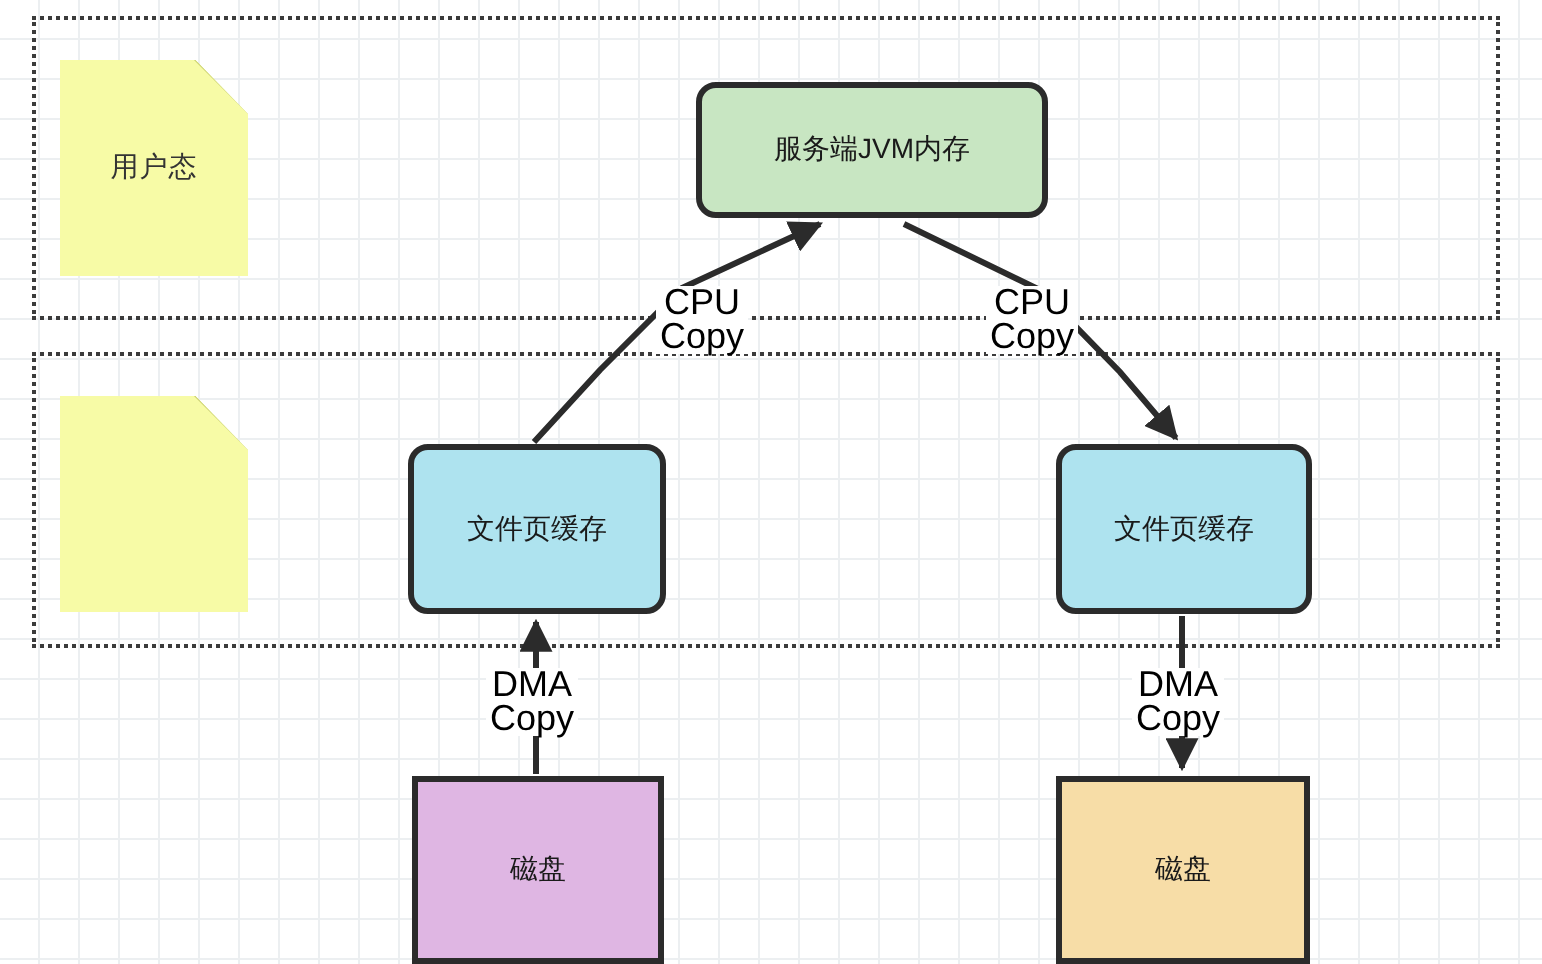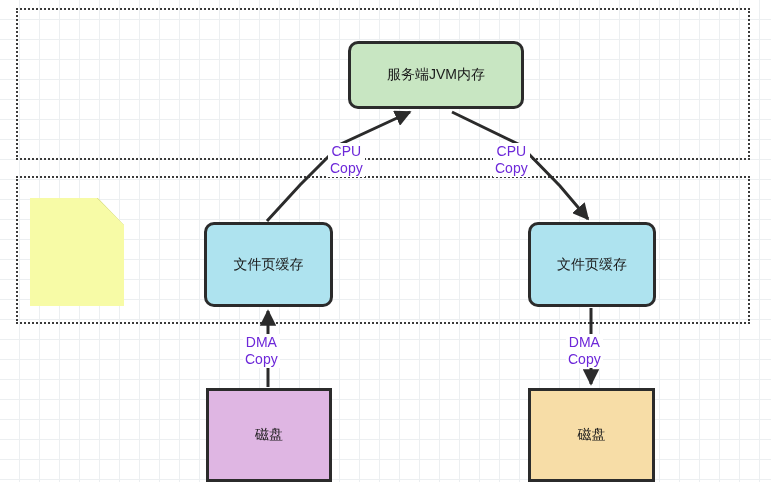--- a/index.html
+++ b/index.html
@@ -91,41 +91,45 @@
     position: absolute;
     left: 0; top: 0;
     width: 771px;
     height: 482px;
     pointer-events: none;
   }
 
   
   .edge-label {
     position: absolute;
-    font-size: 14px;
-    color: #6d28d9;
+    font-size: 18px;
+    color: #000000;
     line-height: 17px;
     text-align: center;
     white-space: pre-line;
     background: #ffffff;
     padding: 0 2px;
   }
   #label-cpu-l { left: 328px; top: 143px; }
   #label-cpu-r { left: 493px; top: 143px; }
   #label-dma-l { left: 243px; top: 334px; }
   #label-dma-r { left: 566px; top: 334px; }
 </style>
 </head>
 <body>
 
 <div id="canvas">
 
   <div class="region" id="region-user"></div>
   <div class="region" id="region-kernel"></div>
 
+  <div class="note" id="note-user">
+    <div class="fold"></div>
+    <div class="note-label">用户态</div>
+  </div>
 
   <div class="note" id="note-kernel">
     <div class="fold"></div>
   </div>
 
   <svg id="edges" viewBox="0 0 771 482">
     <defs>
       <marker id="arrow" viewBox="0 0 10 10" refX="9" refY="5" markerWidth="5.5" markerHeight="5.5" orient="auto-start-reverse">
         <path d="M 0 0 L 10 5 L 0 10 z" fill="#2b2b2b"></path>
       </marker>

